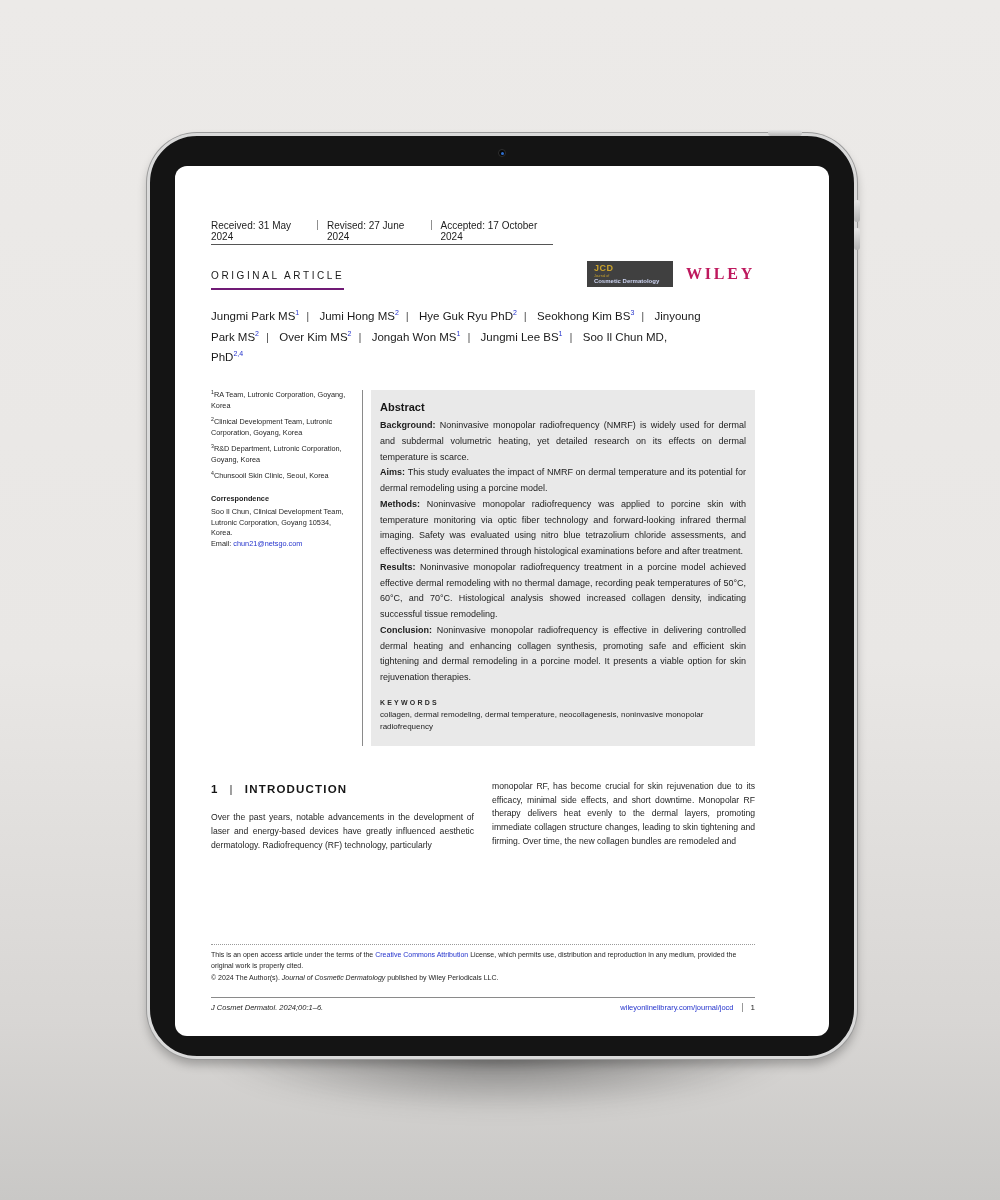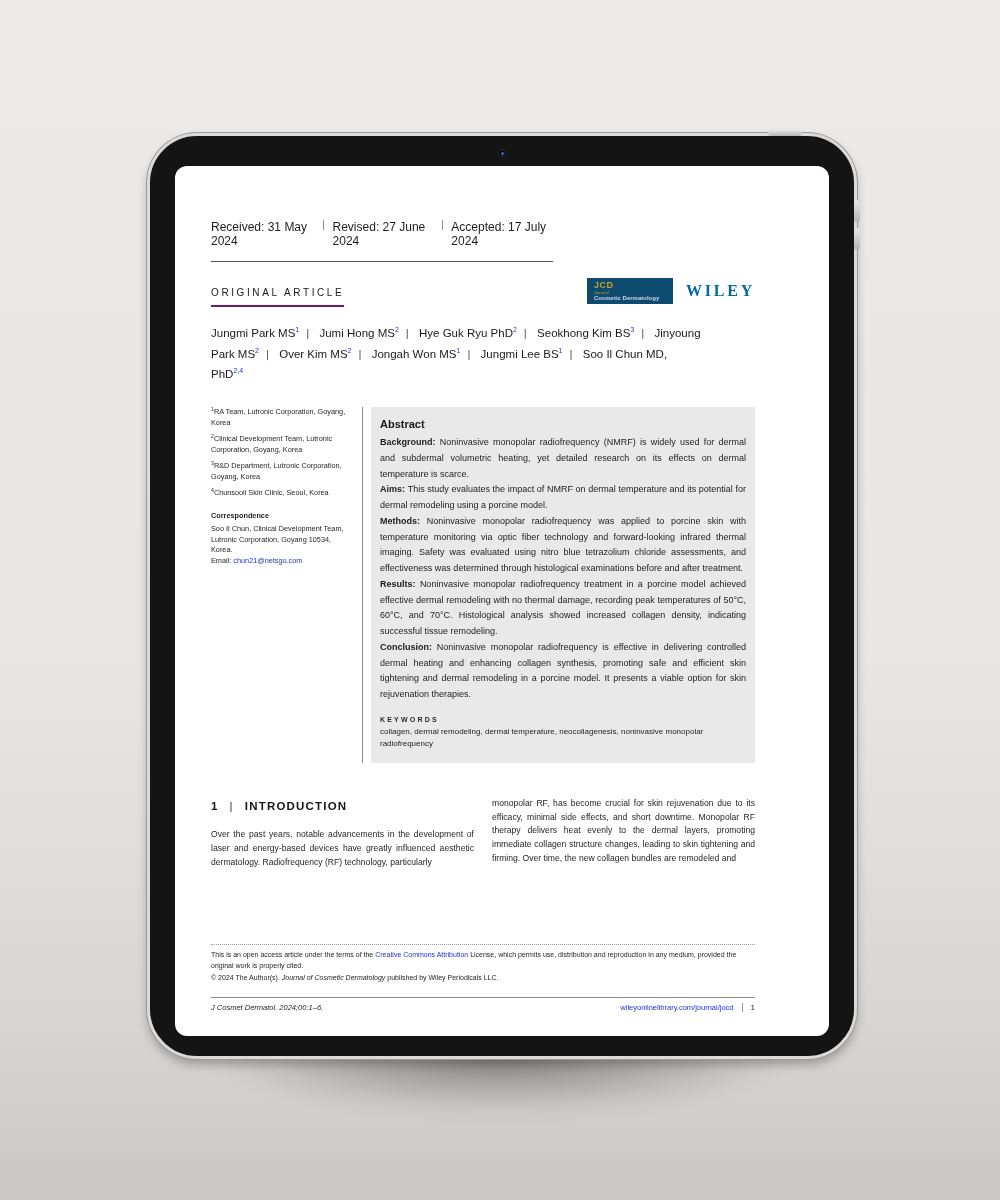--- a/index.html
+++ b/index.html
@@ -35,36 +35,36 @@
     border-radius:50%; background:#2f6fce;
   }
   .screen {
     position:absolute; left:25px; top:30px; width:654px; height:870px;
     background:#ffffff; border-radius:12px; overflow:hidden;
   }
   
   .page { position:absolute; inset:0; padding:54px 74px 0 36px; color:#1d1d1d; }
   .meta-row {
     display:flex; align-items:flex-start; width:342px;
-    font-size:12px; color:#1d1d1d;
-    border-bottom:1px solid #555; padding-bottom:13px;
+    font-size:10px; color:#1d1d1d;
+    border-bottom:1px solid #555; padding-bottom:2px;
   }
   .meta-sep { width:1px; height:10px; background:#8f8f8f; margin:0 9px; }
   .doi { font-size:7.5px; margin-top:5px; }
   .header-row { display:flex; justify-content:space-between; align-items:flex-end; margin-top:16px; }
   .article-type {
     font-size:10px; font-weight:normal; letter-spacing:2.6px; color:#191919;
     border-bottom:2px solid #701a75; padding-bottom:7px;
   }
   .logos { display:flex; align-items:center; gap:13px; margin-bottom:3px; }
-  .jcd-logo { width:86px; height:26px; background:#0c4a6e; padding:3px 6px 3px 7px; }
+  .jcd-logo { width:86px; height:26px; background:#404040; padding:3px 6px 3px 7px; }
   .jcd-abbr { color:#c9a22c; font-weight:bold; font-size:9px; line-height:1.1; letter-spacing:.5px; }
   .jcd-sub  { color:#c9a22c; font-size:3.5px; line-height:1.2; }
   .jcd-name { color:#ccd3f0; font-size:6px; font-weight:bold; line-height:1.2; }
-  .wiley { font-family:"Liberation Serif", serif; font-size:16px; font-weight:600; letter-spacing:2.8px; color:#0369a1; }
+  .wiley { font-family:"Liberation Serif", serif; font-size:16px; font-weight:600; letter-spacing:2.8px; color:#be185d; }
   .title { margin-top:26px; font-size:19px; font-weight:bold; line-height:1.32; color:#151515; max-width:545px; }
   .authors { margin-top:16px; width:490px; font-size:11.5px; line-height:1.8; color:#1a1a1a; }
   .authors sup { font-size:7px; color:#2433cc; vertical-align:super; line-height:0; }
   .author-sep { color:#555; padding:0 7px; }
   
   .columns { display:flex; margin-top:22px; }
   .side { width:152px; padding-right:10px; border-right:1px solid #8a8a8a; font-size:7.3px; line-height:1.5; color:#1f1f1f; }
   .side sup { font-size:5.2px; vertical-align:super; line-height:0; }
   .aff { margin-bottom:5px; }
   .corr-heading { font-weight:bold; margin-top:12px; margin-bottom:2px; }
@@ -103,21 +103,21 @@
   <div class="camera"></div>
 
   <div class="screen">
     <div class="page">
 
       <div class="meta-row">
         <span>Received: 31 May 2024</span>
         <span class="meta-sep"></span>
         <span>Revised: 27 June 2024</span>
         <span class="meta-sep"></span>
-        <span>Accepted: 17 July 2024</span>
+        <span>Accepted: 17 October 2024</span>
       </div>
 
       <div class="header-row">
         <div class="article-type">ORIGINAL ARTICLE</div>
         <div class="logos">
           <div class="jcd-logo">
             <div class="jcd-abbr">JCD</div>
             <div class="jcd-sub">Journal of</div>
             <div class="jcd-name">Cosmetic Dermatology</div>
           </div>

